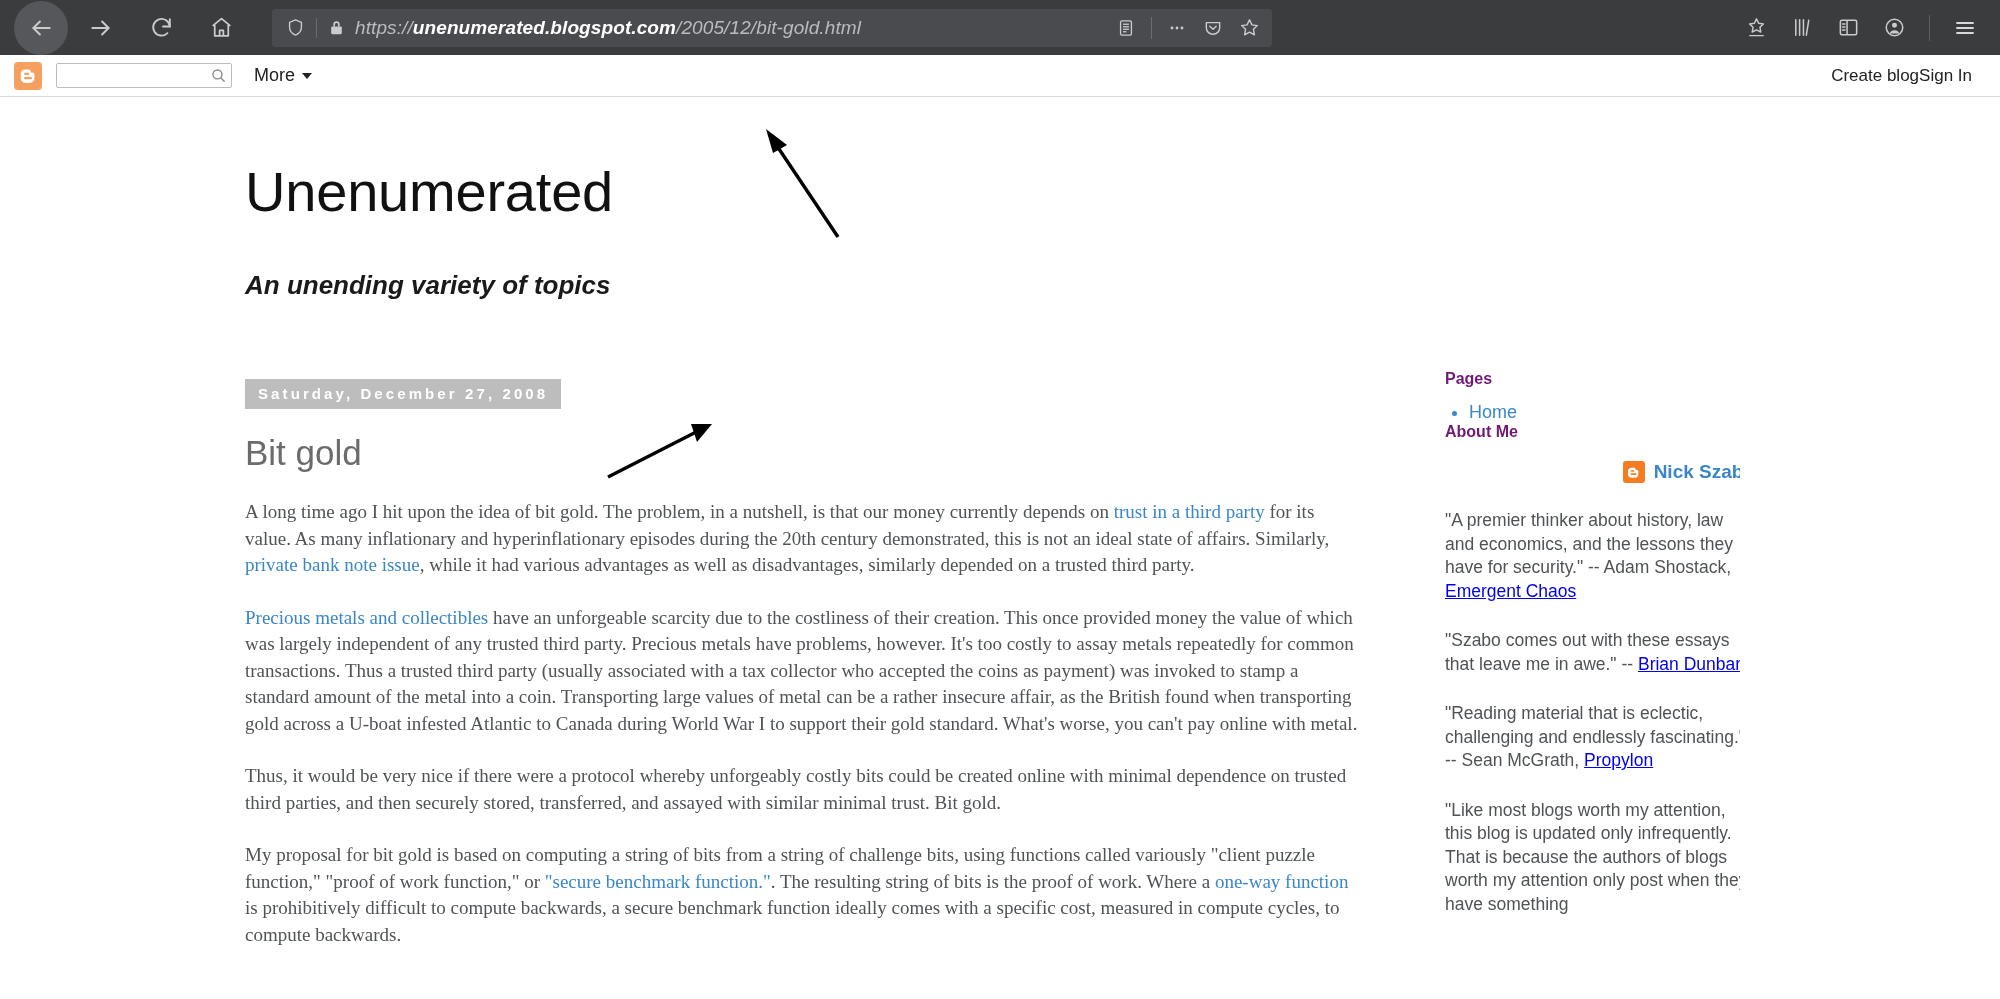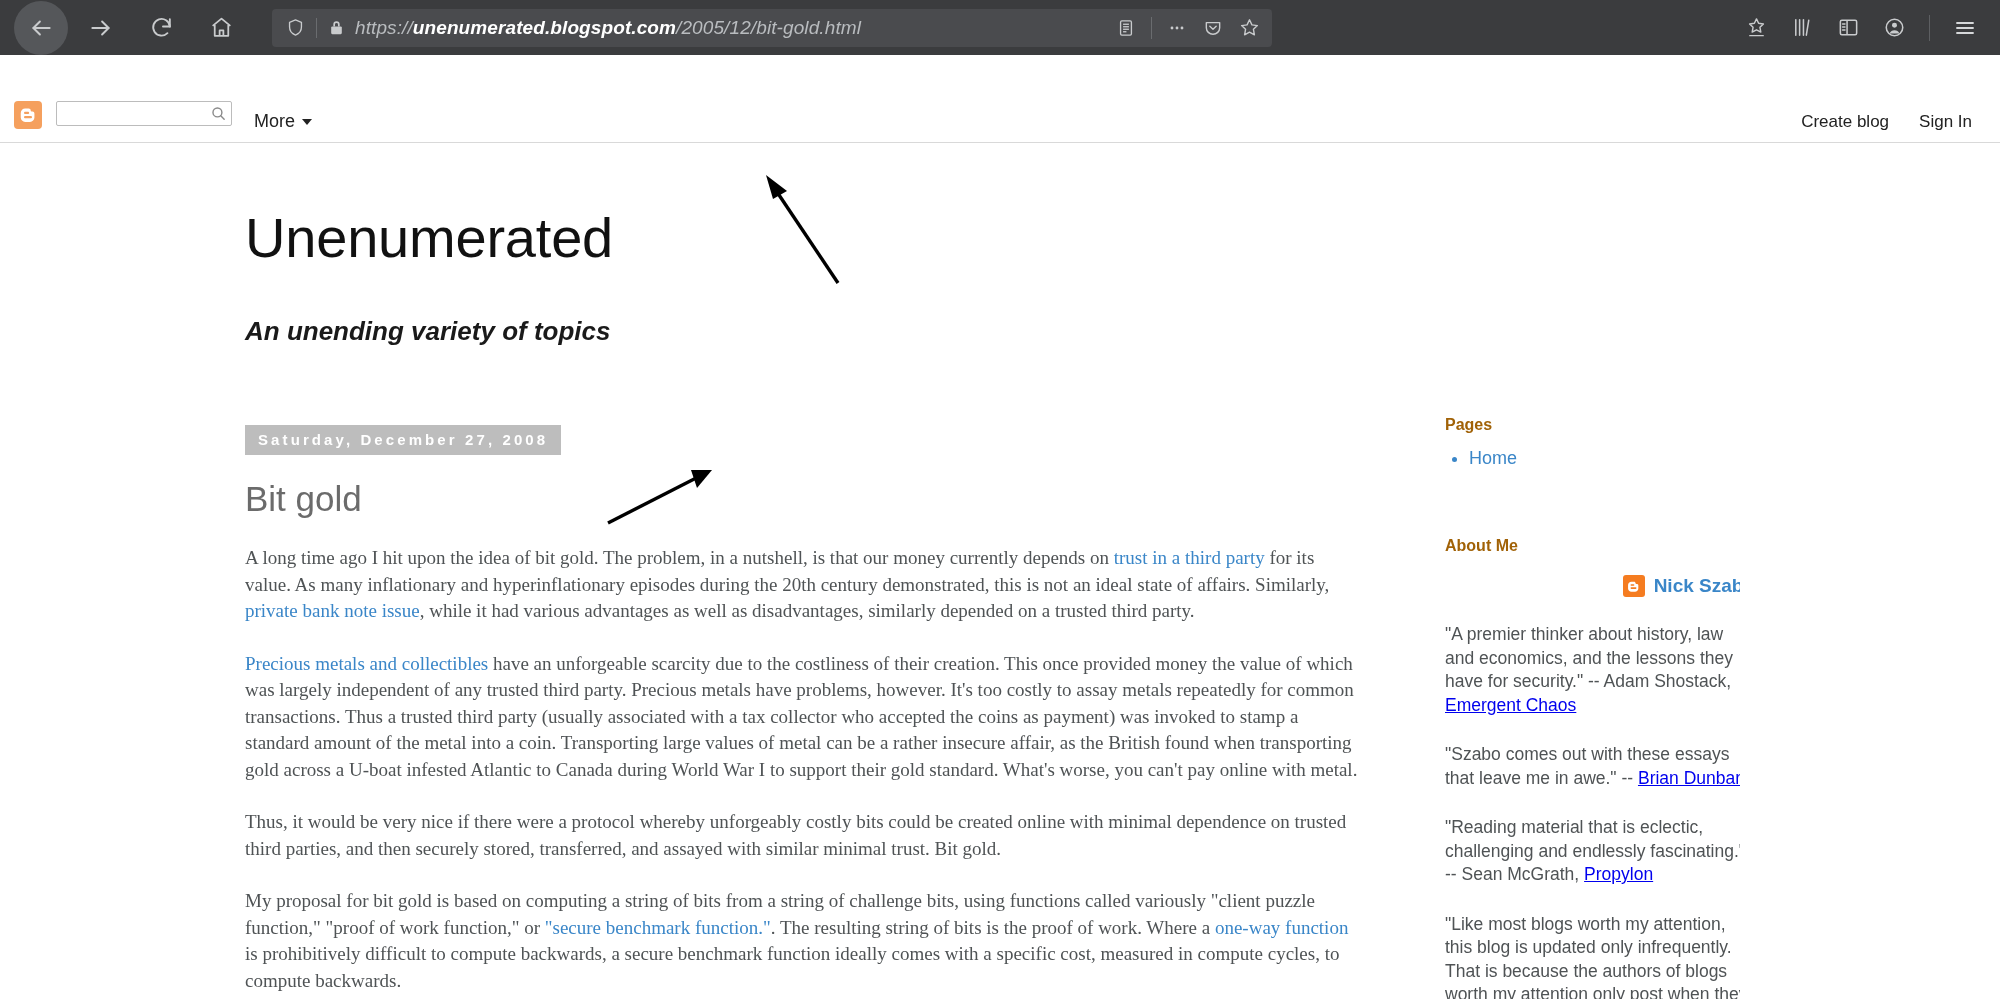--- a/index.html
+++ b/index.html
@@ -70,22 +70,22 @@
   .tb-sep { width: 1px; height: 26px; background: #5d5f62; margin: 0 10px; }
 
   
   #blogger-navbar {
     position: relative;
     width: 2000px;
     height: 42px;
     background: #ffffff;
     border-bottom: 1px solid #d9d9d9;
     display: flex;
+    align-items: center;
     padding: 0 12px 0 14px;
-    margin-top: 46px;
   }
   #blogger-logo {
     width: 28px; height: 28px;
     background: #f5a05e;
     border-radius: 4px;
     display: flex; align-items: center; justify-content: center;
     margin-right: 14px;
   }
   #nav-search-wrap {
     position: relative;
@@ -109,21 +109,21 @@
     color: #222;
     display: flex; align-items: center; gap: 7px;
     cursor: pointer;
   }
   .caret-down {
     width: 0; height: 0;
     border-left: 5px solid transparent;
     border-right: 5px solid transparent;
     border-top: 6px solid #222;
   }
-  #nav-right { margin-left: auto; display: flex; align-items: center; gap: 30px; padding-right: 16px; }
+  #nav-right { margin-left: auto; display: flex; align-items: center; padding-right: 16px; }
   #nav-right a { color: #222; font-size: 17px; text-decoration: none; }
 
   
   #page {
     position: relative;
     width: 1740px;
     height: 902px;
     background: #ffffff;
     overflow: hidden;
   }
@@ -183,28 +183,28 @@
     margin: 0;
     padding-top: 26px;
     max-width: 1115px;
     font-family: Liberation Serif, serif;
   }
   .post-p a, .sb-link { color: #3a86c8; text-decoration: none; text-align: center; }
 
   .sb-h {
     font-size: 16px;
     font-weight: bold;
-    color: #a16207;
+    color: #701a75;
     margin: 0;
     font-family: "Liberation Sans", sans-serif;
   }
   #pages-list { margin: 14px 0 0 0; padding-left: 24px; }
   #pages-list li { font-size: 18px; color: #3a86c8; }
   #pages-list li a { color: #3a86c8; text-decoration: none; font-size: 18px; }
-  #about-head { margin-top: 68px; }
+  #about-head { }
   #author-row { display: flex; align-items: center; gap: 9px; margin-top: 20px; justify-content: flex-end; }
   #author-icon {
     width: 22px; height: 22px;
     background: #f57c20;
     border-radius: 3px;
     display: flex; align-items: center; justify-content: center;
   }
   #author-name { font-size: 19px; font-weight: bold; color: #3a86c8; text-decoration: none; }
   .sb-quote {
     font-size: 17.5px;

